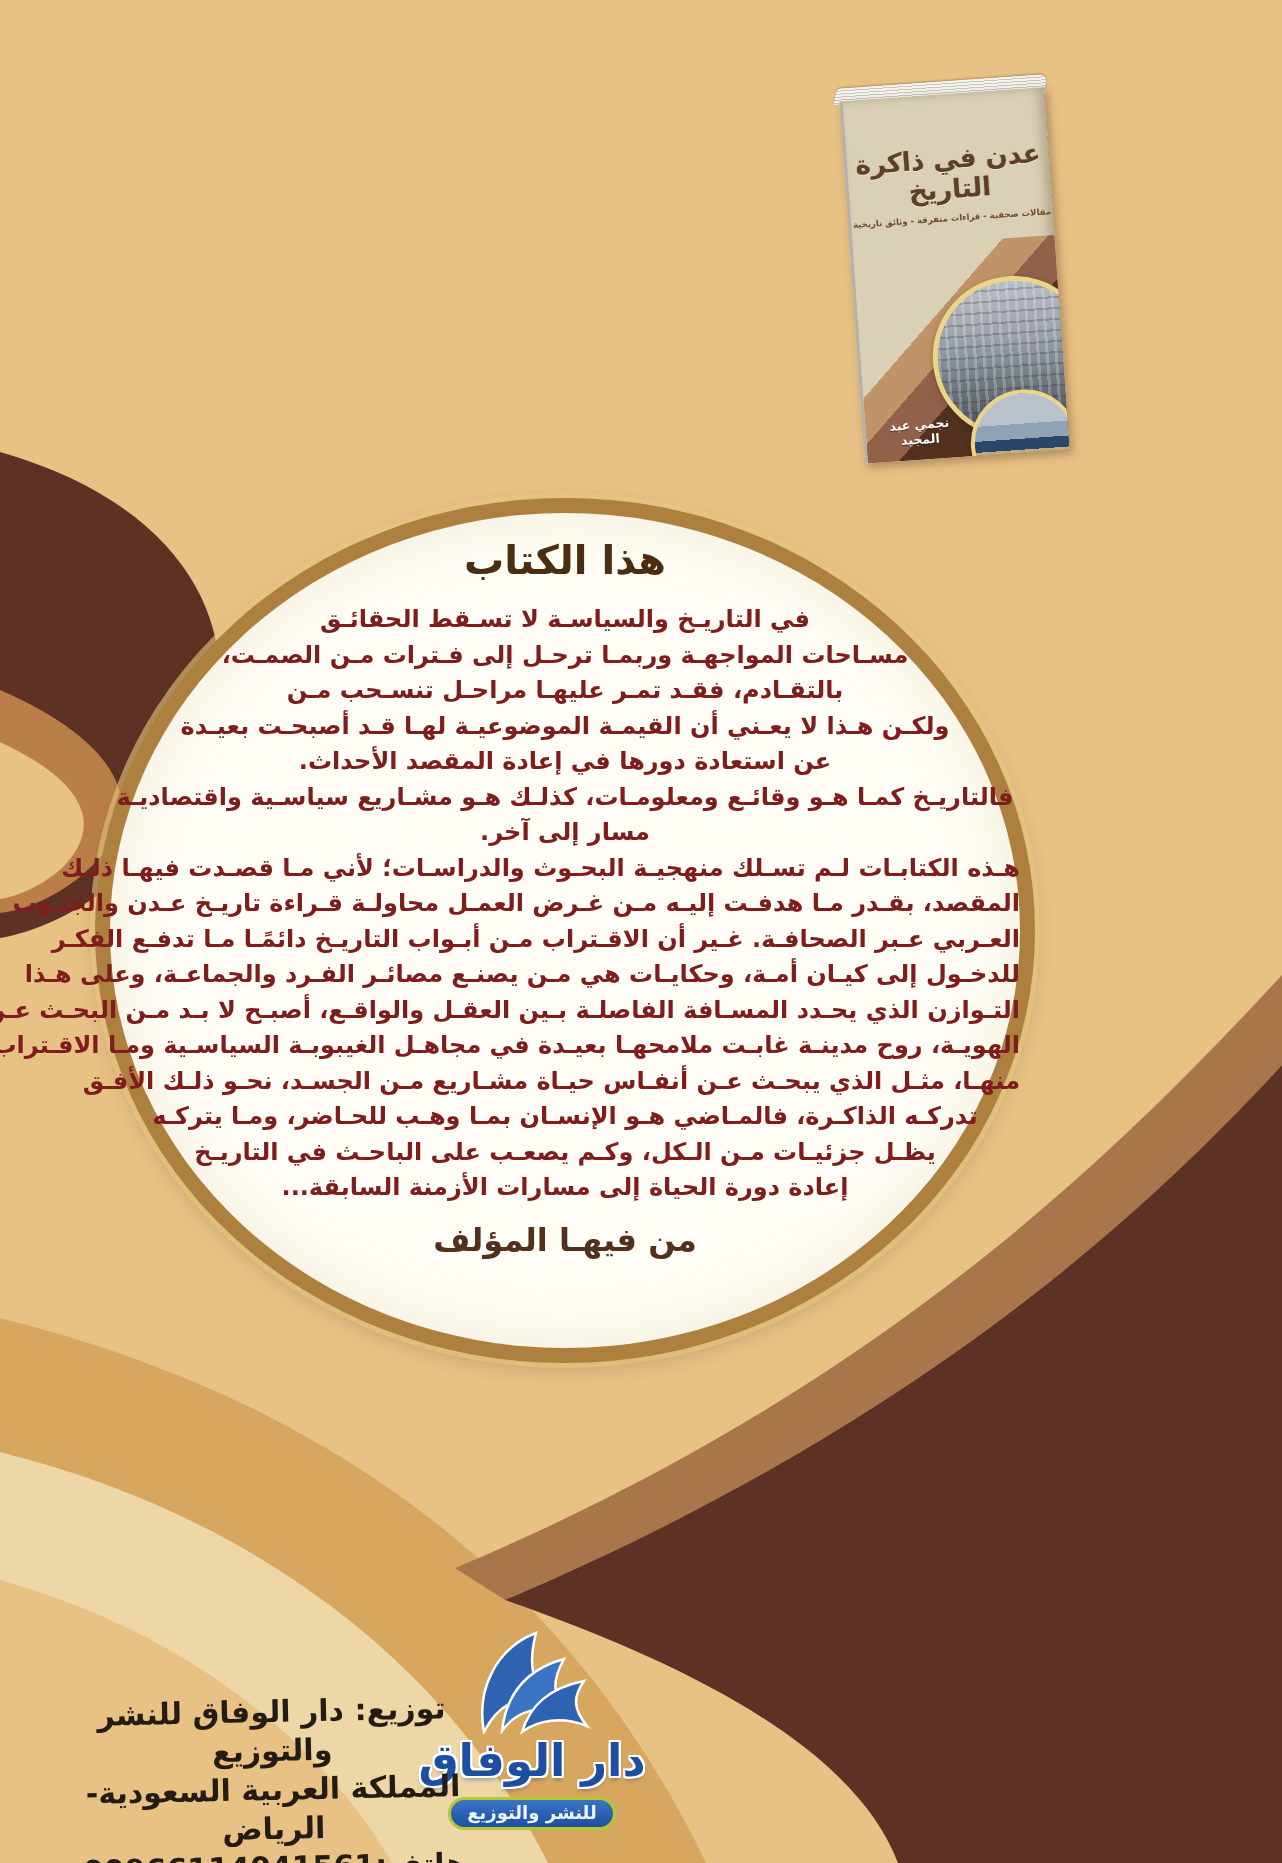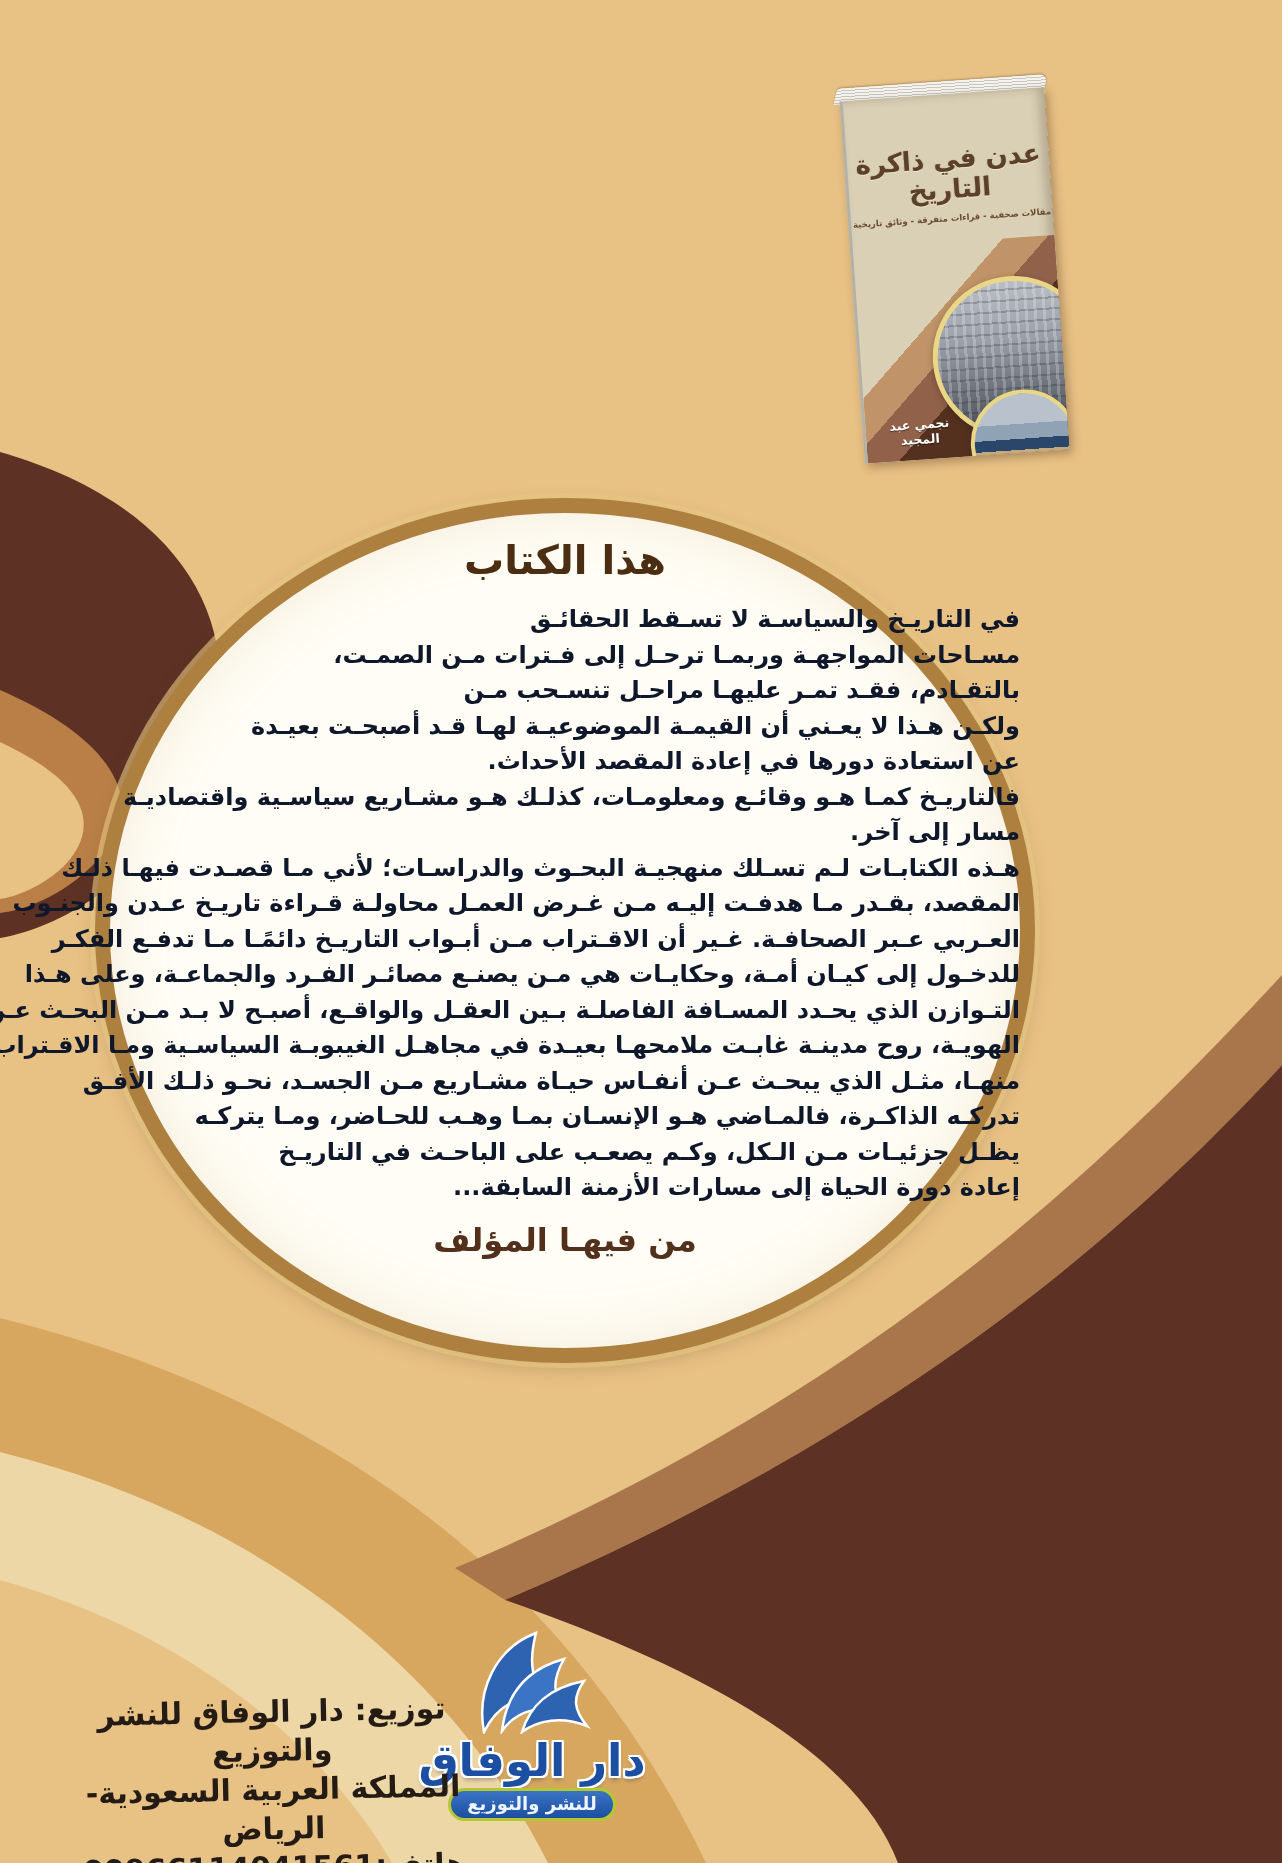--- a/index.html
+++ b/index.html
@@ -69,39 +69,39 @@
     border:15px solid #ae8040;
     box-shadow:0 0 0 5px rgba(232,200,130,.6), 0 6px 18px rgba(100,70,35,.25),
                inset 0 0 60px rgba(190,160,100,.18);
     box-sizing:border-box;
   }
   .circle-inner{padding-top:24px;text-align:center;}
   .circle-heading{
     font-size:40px;font-weight:bold;color:#4b2d12;direction:rtl;
     margin-bottom:19px;
   }
-  .circle-text{direction:rtl;font-size:24px;font-weight:bold;color:#0f172a;line-height:35.5px;text-align:right;}
+  .circle-text{direction:rtl;font-size:24px;font-weight:bold;color:#7f1d1d;line-height:35.5px;}
   .circle-text div{white-space:nowrap;}
   .circle-footer{
     margin-top:15px;font-size:32px;font-weight:bold;color:#53301b;direction:rtl;
   }
 
   
   .logo{
     position:absolute;left:412px;top:1630px;width:240px;z-index:2;
     text-align:center;
   }
   .logo-name{
     font-size:45px;font-weight:bold;color:#1c4fa1;direction:rtl;line-height:46px;
     text-shadow:-2px 0 0 #fff,2px 0 0 #fff,0 -2px 0 #fff,0 2px 0 #fff,
                 -2px -2px 0 #fff,2px 2px 0 #fff,2px -2px 0 #fff,-2px 2px 0 #fff,
                 0 4px 4px rgba(30,50,90,.35);
   }
   .logo-ribbon{
-    display:inline-block;margin-top:4px;padding:2px 16px 4px;
+    display:inline-block;margin-top:13px;padding:2px 16px 4px;
     background:linear-gradient(180deg,#3b74c4,#1c4fa1);
     border:3px solid #b5c832;border-radius:40px;
     color:#eef4fb;font-size:18px;font-weight:bold;letter-spacing:5px;direction:rtl;
   }
   .dist{
     position:absolute;left:58px;top:1692px;width:430px;z-index:2;
     direction:rtl;text-align:center;
     font-size:30px;font-weight:bold;color:#241c14;line-height:39px;
     transform:rotate(-1.2deg);
   }

